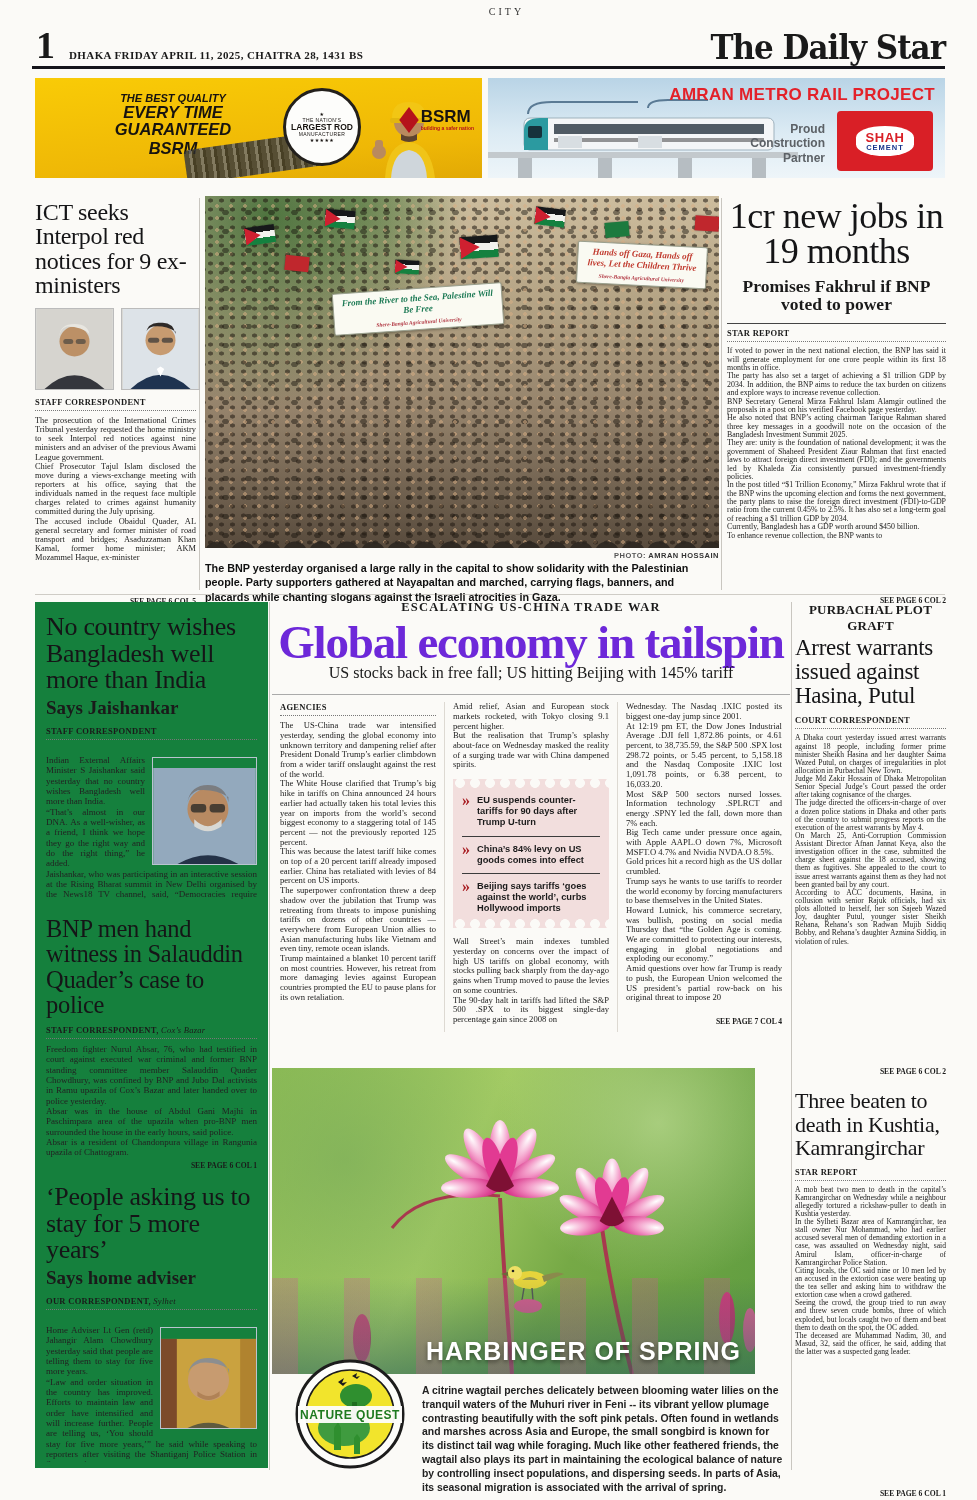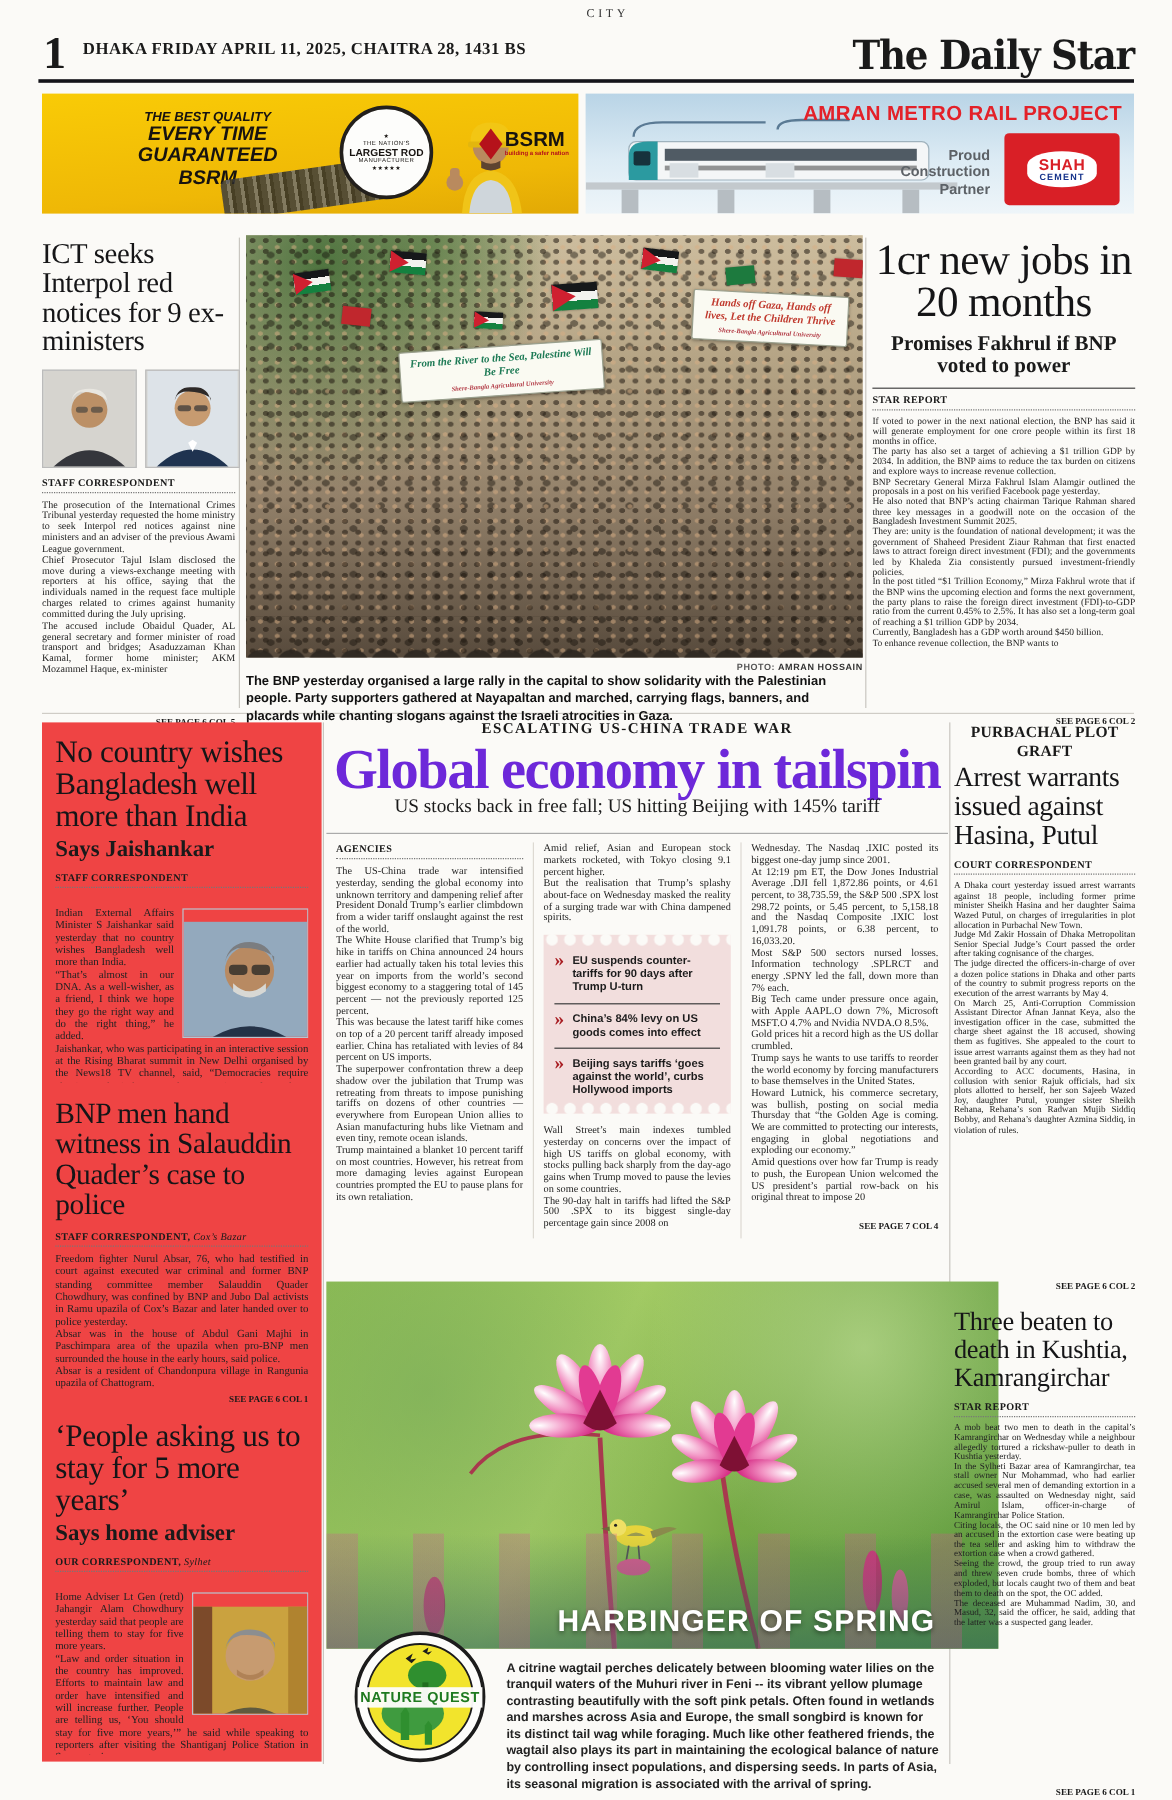--- a/index.html
+++ b/index.html
@@ -4,21 +4,21 @@
 <style>
   html,body{margin:0;padding:0;background:#e9e7e2;}
   .page{position:relative;width:977px;height:1500px;margin:0 auto;background:#fbfaf7;
         font-family:"Liberation Serif",serif;color:#1a1a1a;overflow:hidden;}
 
   
   .city{position:absolute;top:6px;left:0;right:0;text-align:center;
         font-size:10px;letter-spacing:3px;color:#333;padding-left:36px;}
   .hrow{position:absolute;top:20px;left:36px;right:32px;height:42px;display:flex;align-items:flex-end;}
   .pagenum{font-size:38px;font-weight:700;line-height:.9;}
-  .dateline{font-size:14px;font-weight:700;letter-spacing:.4px;margin:0 0 12px 14px;}
+  .dateline{font-size:11px;font-weight:700;letter-spacing:.4px;margin:0 0 1px 14px;}
   .masthead{margin-left:auto;font-family:"DejaVu Serif",serif;font-weight:700;font-size:31px;
             letter-spacing:-1px;line-height:.9;transform:scaleY(1.08);}
   .headrule{position:absolute;top:66px;left:32px;right:32px;height:3px;background:#14141a;}
 
   
   .ads{position:absolute;top:78px;left:35px;right:32px;height:100px;display:flex;gap:6px;}
   .ad-bsrm{position:relative;width:447px;height:100px;flex:none;overflow:hidden;
            background:linear-gradient(175deg,#f9cb06,#efb806 70%,#e2a905);}
   .bsrm-text{position:absolute;left:28px;top:14px;width:220px;text-align:center;
              font-family:"Liberation Sans",sans-serif;font-style:italic;font-weight:800;color:#171310;}
@@ -100,21 +100,21 @@
 
   .jobs{position:absolute;left:727px;top:199px;width:219px;}
   .jobs .headline{font-size:36px;line-height:.98;text-align:center;letter-spacing:-.5px;}
   .jobs-sub{font-size:17.5px;font-weight:700;text-align:center;margin-top:7px;line-height:1.05;}
   .jobs .byline{border-top:1px solid #444;padding-top:4px;margin-top:10px;}
   .jobs .body{font-size:7.9px;line-height:1.06;height:246px;}
 
   .midrule{position:absolute;left:35px;right:32px;top:594px;height:1px;background:#cfccc6;}
 
   
-  .sidebar{position:absolute;left:35px;top:602px;width:233px;height:866px;background:#ef4444;
+  .sidebar{position:absolute;left:35px;top:602px;width:233px;height:866px;background:#15803d;
            padding:12px 11px;box-sizing:border-box;}
   .sb-art .headline{font-size:26px;line-height:1.02;}
   .sb-sub{font-size:19px;font-weight:700;margin-top:3px;}
   .sb-art .body{font-size:9px;line-height:1.15;}
   .float-photo{float:right;width:103px;height:106px;margin:2px 0 3px 7px;border:1px solid #b9c4cf;overflow:hidden;}
   .art-india{height:288px;overflow:hidden;}
   .art-witness{height:254px;overflow:hidden;margin-top:14px;}
   .art-witness .headline{font-size:24.5px;line-height:1.04;}
   .art-stay{height:278px;overflow:hidden;margin-top:14px;}
 
@@ -133,21 +133,21 @@
      background-image:radial-gradient(circle 5px at 7px 5px, #fbfaf7 4.6px, transparent 5.2px);
      background-size:15px 10px;background-repeat:repeat-x;}
   .bullet-box::before{top:-1px;} .bullet-box::after{bottom:-1px;}
   .b-item{display:flex;gap:7px;align-items:flex-start;}
   .b-item + .b-item{border-top:1px solid #3c3c3c;margin-top:7px;padding-top:7px;}
   .chev{color:#a81d22;font-weight:900;font-size:16px;line-height:.8;flex:none;}
   .b-txt{font-family:"Liberation Sans",sans-serif;font-weight:700;font-size:9.3px;line-height:1.2;color:#1c1c1c;}
 
   
   .springblk{position:absolute;left:272px;top:1068px;width:518px;}
-  .spring-photo{position:relative;width:560px;height:306px;overflow:hidden;
+  .spring-photo{position:relative;width:483px;height:306px;overflow:hidden;
      background:
        radial-gradient(circle at 80% 18%, rgba(210,235,170,.55), transparent 35%),
        radial-gradient(circle at 15% 30%, rgba(120,170,90,.6), transparent 40%),
        linear-gradient(115deg,#8fbe54,#a3cb64 38%,#76a946 62%,#5f9c40);}
   .spring-photo .water{position:absolute;left:0;right:0;bottom:0;height:96px;
      background:
        repeating-linear-gradient(90deg, rgba(214,80,150,.28) 0 26px, transparent 26px 72px),
        linear-gradient(180deg, rgba(60,110,90,0), rgba(42,96,92,.55));}
   .spring-title{position:absolute;left:150px;right:10px;bottom:8px;text-align:center;
      font-family:"Liberation Sans",sans-serif;font-weight:800;font-size:25px;color:#fff;
@@ -302,21 +302,21 @@
       </div>
     </div>
     <div class="credit">
       <span>PHOTO:</span>
       <span class="cr-name">AMRAN HOSSAIN</span>
     </div>
     <div class="rally-cap">The BNP yesterday organised a large rally in the capital to show solidarity with the Palestinian people. Party supporters gathered at Nayapaltan and marched, carrying flags, banners, and placards while chanting slogans against the Israeli atrocities in Gaza.</div>
   </div>
 
   <div class="jobs">
-    <div class="headline">1cr new jobs in 20 months</div>
+    <div class="headline">1cr new jobs in 19 months</div>
     <div class="jobs-sub">Promises Fakhrul if BNP voted to power</div>
     <div class="byline">STAR REPORT</div>
     <div class="body" style="font-size:7.9px;line-height:1.06;height:246px;">If voted to power in the next national election, the BNP has said it will generate employment for one crore people within its first 18 months in office.
 The party has also set a target of achieving a $1 trillion GDP by 2034. In addition, the BNP aims to reduce the tax burden on citizens and explore ways to increase revenue collection.
 BNP Secretary General Mirza Fakhrul Islam Alamgir outlined the proposals in a post on his verified Facebook page yesterday.
 He also noted that BNP’s acting chairman Tarique Rahman shared three key messages in a goodwill note on the occasion of the Bangladesh Investment Summit 2025.
 They are: unity is the foundation of national development; it was the government of Shaheed President Ziaur Rahman that first enacted laws to attract foreign direct investment (FDI); and the governments led by Khaleda Zia consistently pursued investment-friendly policies.
 In the post titled “$1 Trillion Economy,” Mirza Fakhrul wrote that if the BNP wins the upcoming election and forms the next government, the party plans to raise the foreign direct investment (FDI)-to-GDP ratio from the current 0.45% to 2.5%. It has also set a long-term goal of reaching a $1 trillion GDP by 2034.
 Currently, Bangladesh has a GDP worth around $450 billion.
 To enhance revenue collection, the BNP wants to</div>

